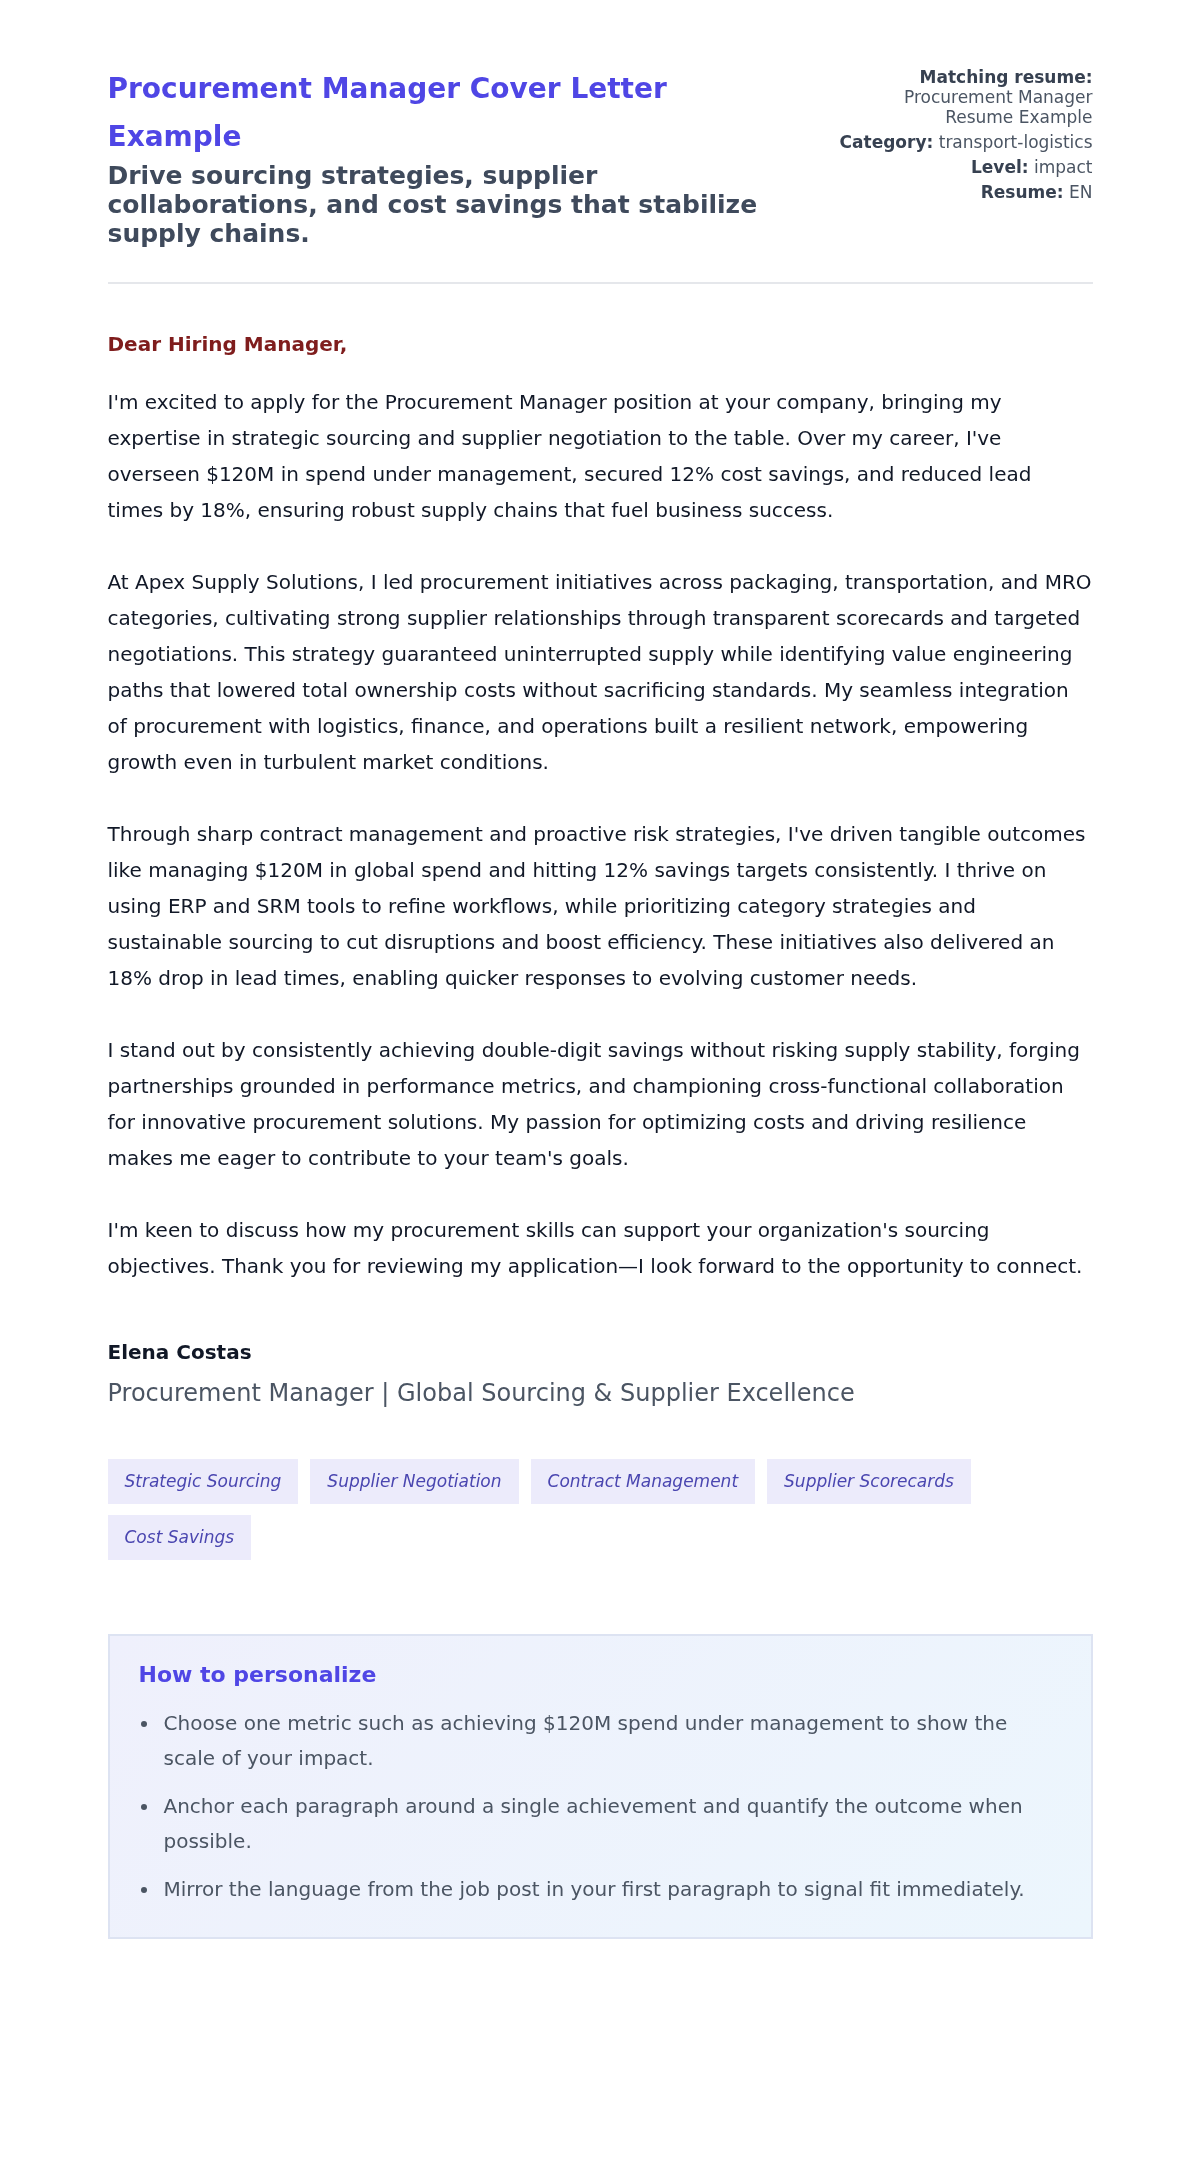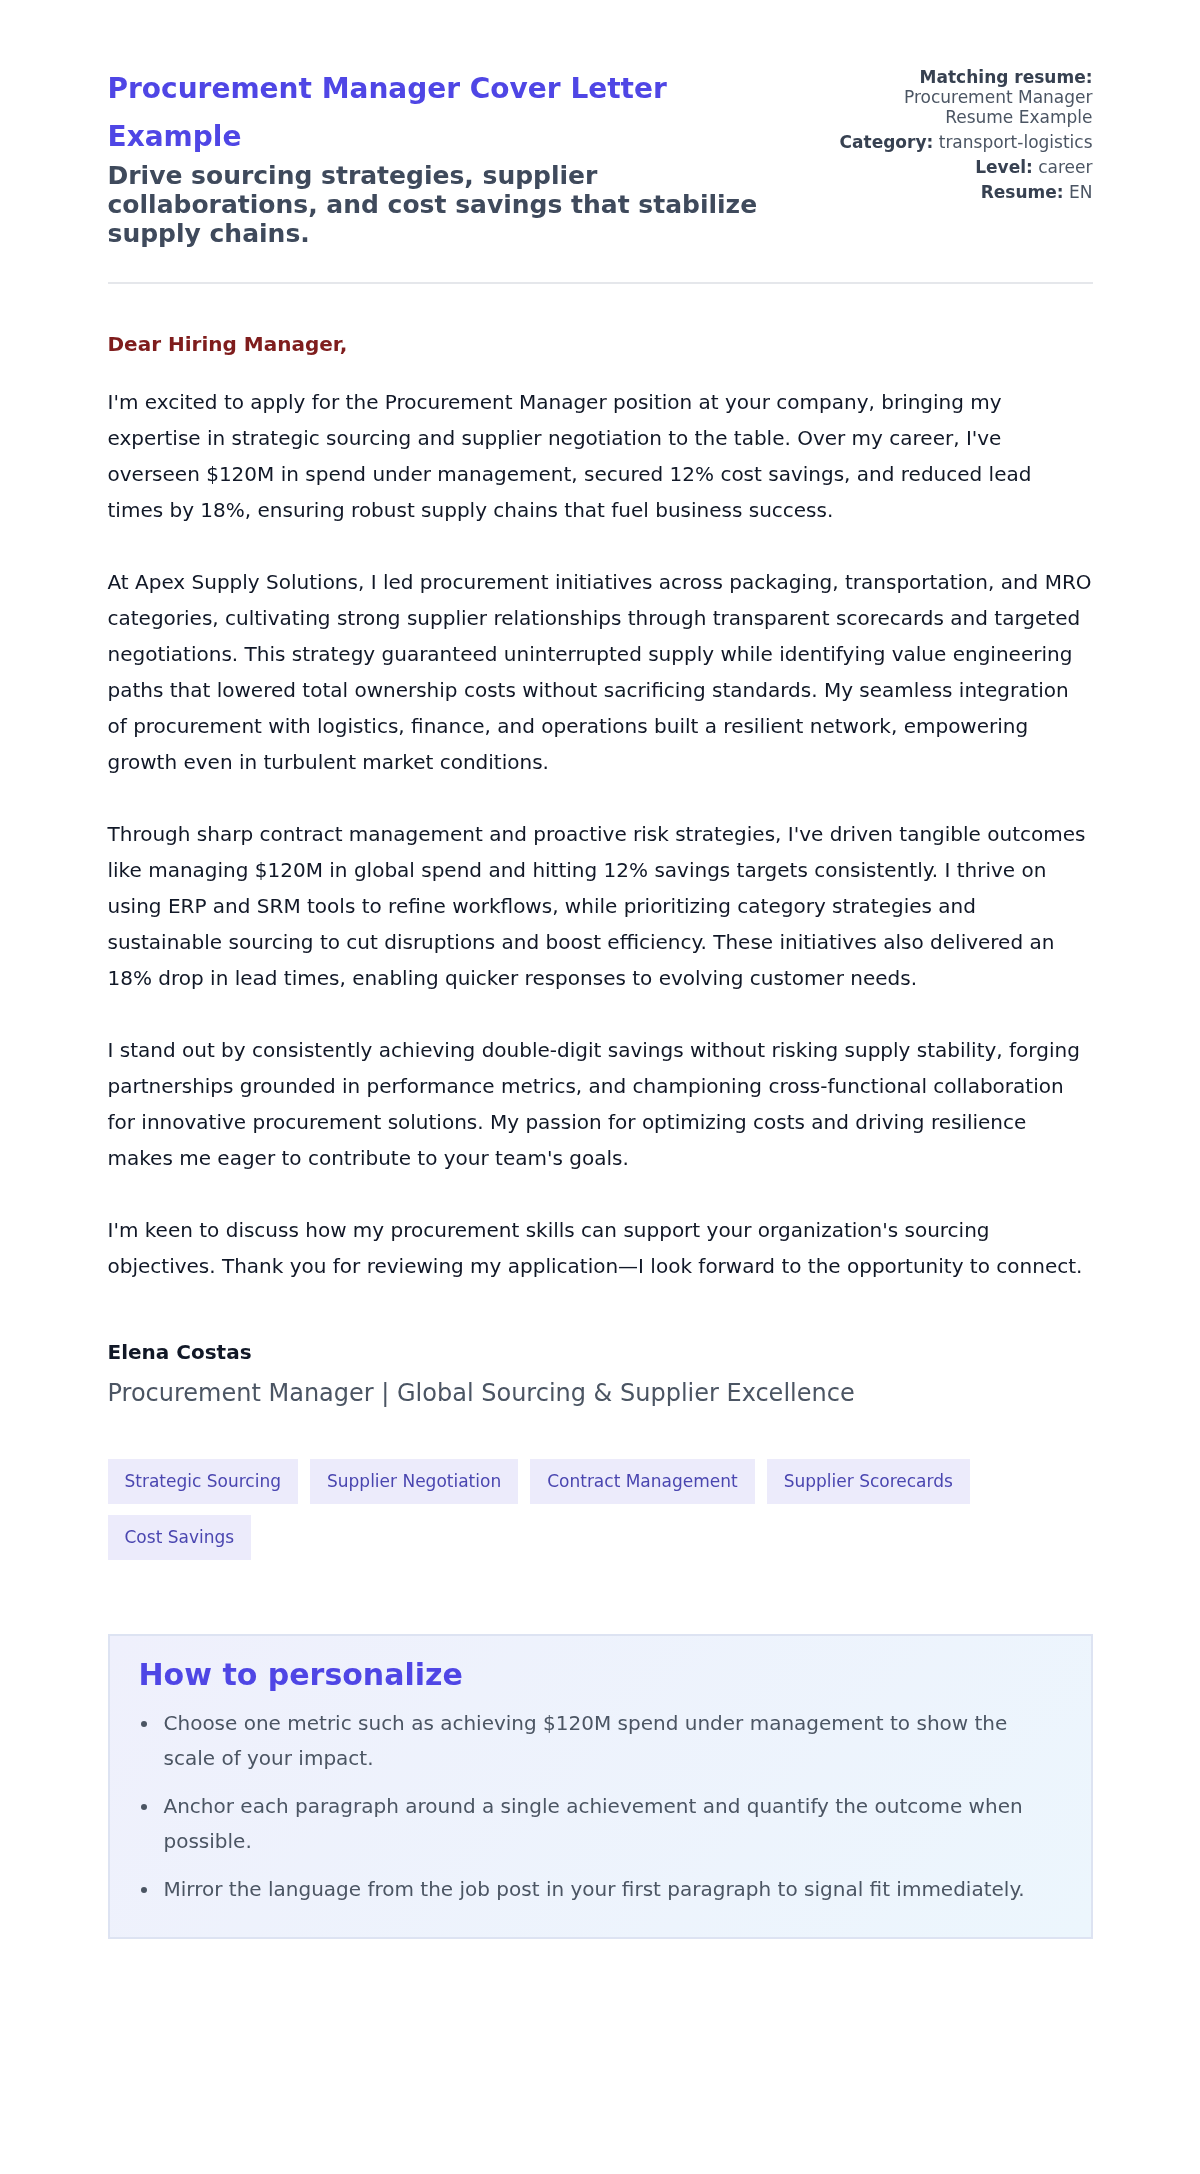--- a/index.html
+++ b/index.html
@@ -87,31 +87,32 @@
     gap: 11px 12px;
   }
   .tag {
     background: #ecebfb;
     color: #4a46b0;
     font-size: 17px;
     line-height: 45px;
     height: 45px;
     padding: 0 17px;
     white-space: nowrap;
+    font-style: italic;
   }
 
   .tips {
     margin-top: 74px;
     border: 2px solid #dde3f2;
     background: linear-gradient(135deg, #eff0fc 0%, #ecf6fd 100%);
     padding: 24px 30px 30px 29px;
   }
   .tips-title {
     margin: 0;
-    font-size: 30px;
+    font-size: 22px;
     line-height: 30px;
     font-weight: bold;
     color: #4f46e5;
   }
   .tips ul {
     margin: 16px 0 0 0;
     padding-left: 25px;
     list-style: none;
   }
   .tips li {
@@ -146,21 +147,21 @@
       <div class="meta-item stack">
         <span class="k">Matching resume:</span>
         <span class="v">Procurement Manager Resume Example</span>
       </div>
       <div class="meta-item">
         <span class="k">Category:</span>
         <span class="v">transport-logistics</span>
       </div>
       <div class="meta-item">
         <span class="k">Level:</span>
-        <span class="v">career</span>
+        <span class="v">impact</span>
       </div>
       <div class="meta-item">
         <span class="k">Resume:</span>
         <span class="v">EN</span>
       </div>
     </div>
   </header>
 
   <p class="greeting">Dear Hiring Manager,</p>
 

